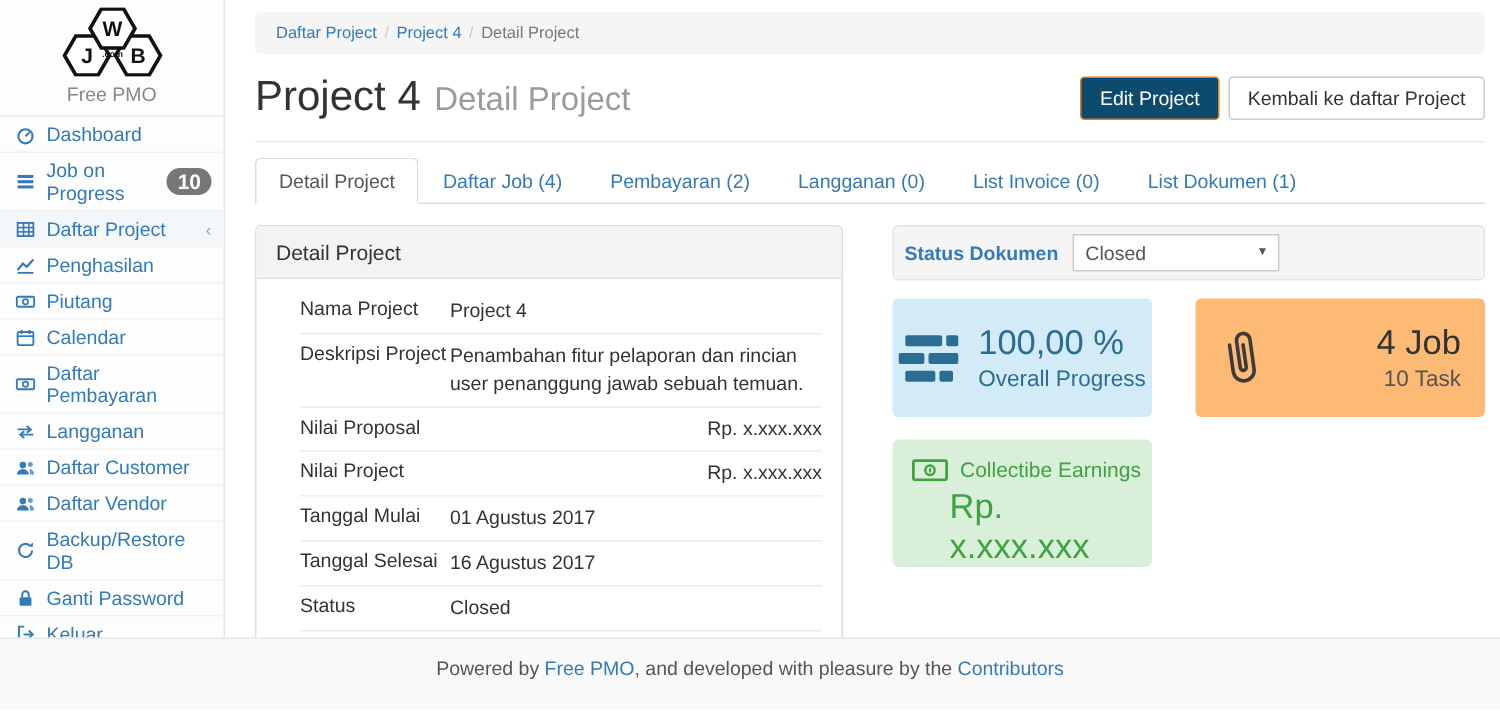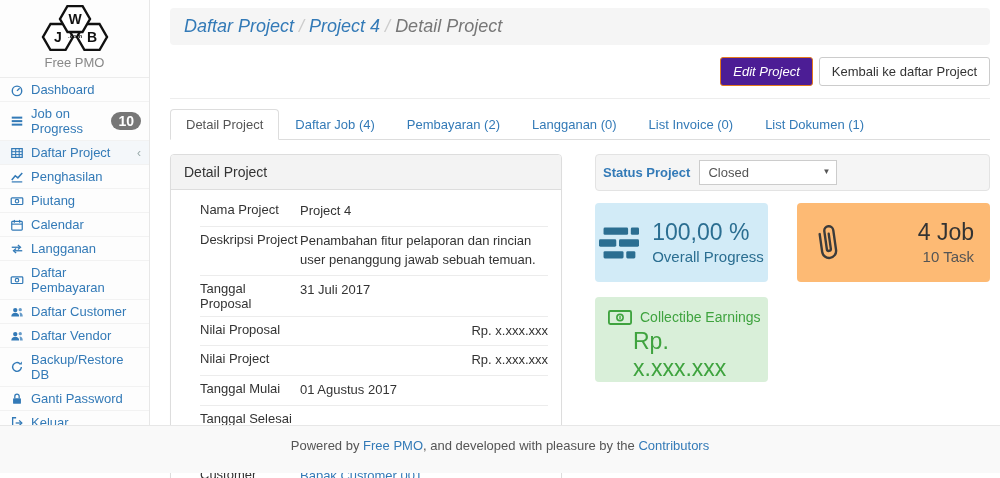--- a/index.html
+++ b/index.html
@@ -21,32 +21,32 @@
               color:#337ab7; font-size:13px; border-bottom:1px solid #f2f2f2; cursor:pointer; }
   .nav-item.active { background:#f4f7fa; }
   .nav-item .icon { width:14px; height:14px; flex:none; color:#337ab7; }
   .badge { margin-left:auto; background:#777; color:#fff; font-size:14px; font-weight:bold;
            padding:2px 7px; border-radius:10px; line-height:1; }
   .caret-left { margin-left:auto; color:#9aa; font-size:12px; line-height:1; }
 
   
   .content { margin-left:150px; }
   .breadcrumb { margin:8px 10px 0 20px; background:#f5f5f5; border-radius:4px;
-                padding:8px 14px; font-size:18px; color:#777;font-style:italic; }
+                padding:8px 14px; font-size:11px; color:#777; }
   .breadcrumb a { color:#337ab7; }
   .bc-sep { color:#ccc; padding:0 5px; }
 
   .page-header { margin:0 10px 0 20px; padding:12px 0; border-bottom:1px solid #ededed;
                  display:flex; align-items:center; }
   .page-title { margin:0; font-size:28px; font-weight:500; color:#333; line-height:32px; }
   .page-subtitle { font-size:22px; color:#9b9b9b; font-weight:400; margin-left:9px; }
   .header-buttons { margin-left:auto; display:flex; gap:6px; }
   .btn { font-size:13px; padding:6px 12px; border-radius:3px; cursor:pointer;
          border:1px solid transparent; font-family:inherit; }
-  .btn-orange { background:#4c1d95; border-color:#e5791c; color:#fff;font-style:italic; }
+  .btn-orange { background:#0c4a6e; border-color:#e5791c; color:#fff; }
   .btn-default { background:#fff; border-color:#ccc; color:#333; }
 
   .tabs { margin:10px 10px 0 20px; border-bottom:1px solid #ddd; display:flex; }
   .tab { padding:7px 15px; font-size:13px; color:#337ab7; cursor:pointer;
          border:1px solid transparent; border-radius:4px 4px 0 0; margin-bottom:-1px; }
   .tab.active { color:#555; background:#fff; border-color:#ddd #ddd #fff; }
 
   .main { margin:14px 10px 0 20px; display:flex; gap:33px; align-items:flex-start; }
 
   .panel { width:392px; border:1px solid #ddd; border-radius:4px; background:#fff;
@@ -155,36 +155,36 @@
       <svg class="icon" viewBox="0 0 16 16">
           <rect x="2" y="3.8" width="12" height="10" rx="1" fill="none" stroke="currentColor" stroke-width="1.4"></rect>
           <line x1="5" y1="2.2" x2="5" y2="5.4" stroke="currentColor" stroke-width="1.5"></line>
           <line x1="11" y1="2.2" x2="11" y2="5.4" stroke="currentColor" stroke-width="1.5"></line>
           <line x1="2" y1="7" x2="14" y2="7" stroke="currentColor" stroke-width="1.3"></line>
         </svg>
       <span>Calendar</span>
     </div>
     <div class="nav-item">
       <svg class="icon" viewBox="0 0 16 16">
+          <rect x="1.4" y="4.4" width="13.2" height="7.6" rx="1" fill="none" stroke="currentColor" stroke-width="1.4"></rect>
+          <circle cx="8" cy="8.2" r="2" fill="none" stroke="currentColor" stroke-width="1.3"></circle>
+        </svg>
+      <span>Daftar Pembayaran</span>
+    </div>
+    <div class="nav-item">
+      <svg class="icon" viewBox="0 0 16 16">
           <path d="M2 6h9" stroke="currentColor" stroke-width="1.5" fill="none"></path>
           <path d="M9 3.4L12 6 9 8.6" stroke="currentColor" stroke-width="1.5" fill="none"></path>
           <path d="M14 10H5" stroke="currentColor" stroke-width="1.5" fill="none"></path>
           <path d="M7 7.4L4 10l3 2.6" stroke="currentColor" stroke-width="1.5" fill="none"></path>
         </svg>
       <span>Langganan</span>
     </div>
     <div class="nav-item">
       <svg class="icon" viewBox="0 0 16 16">
-          <rect x="1.4" y="4.4" width="13.2" height="7.6" rx="1" fill="none" stroke="currentColor" stroke-width="1.4"></rect>
-          <circle cx="8" cy="8.2" r="2" fill="none" stroke="currentColor" stroke-width="1.3"></circle>
-        </svg>
-      <span>Daftar Pembayaran</span>
-    </div>
-    <div class="nav-item">
-      <svg class="icon" viewBox="0 0 16 16">
           <circle cx="6" cy="5.8" r="2.5" fill="currentColor"></circle>
           <path d="M1.5 13c0-2.6 2-4.1 4.5-4.1S10.5 10.4 10.5 13z" fill="currentColor"></path>
           <circle cx="11.7" cy="5.3" r="1.9" fill="currentColor" opacity=".75"></circle>
           <path d="M11 8.7c2.1.2 3.6 1.7 3.6 4.3h-3.1" fill="currentColor" opacity=".75"></path>
         </svg>
       <span>Daftar Customer</span>
     </div>
     <div class="nav-item">
       <svg class="icon" viewBox="0 0 16 16">
           <circle cx="6" cy="5.8" r="2.5" fill="currentColor"></circle>
@@ -219,20 +219,21 @@
   </nav>
 </aside>
 
 <div class="content">
 
   <div class="breadcrumb">
     <a href="#">Daftar Project</a><span class="bc-sep">/</span><a href="#">Project 4</a><span class="bc-sep">/</span><span>Detail Project</span>
   </div>
 
   <div class="page-header">
+    <h1 class="page-title"><span>Project 4</span><span class="page-subtitle">Detail Project</span></h1>
     <div class="header-buttons">
       <button class="btn btn-orange">Edit Project</button>
       <button class="btn btn-default">Kembali ke daftar Project</button>
     </div>
   </div>
 
   <div class="tabs">
     <div class="tab active">Detail Project</div>
     <div class="tab">Daftar Job (4)</div>
     <div class="tab">Pembayaran (2)</div>
@@ -247,54 +248,51 @@
       <div class="panel-heading">Detail Project</div>
       <div class="panel-body">
         <div class="drow">
           <div class="dlabel">Nama Project</div>
           <div class="dvalue">Project 4</div>
         </div>
         <div class="drow">
           <div class="dlabel">Deskripsi Project</div>
           <div class="dvalue">Penambahan fitur pelaporan dan rincian user penanggung jawab sebuah temuan.</div>
         </div>
-        <div class="drow">
-          <div class="dlabel">Tanggal Proposal</div>
-          <div class="dvalue">31 Juli 2017</div>
-        </div>
         <div class="drow num">
           <div class="dlabel">Nilai Proposal</div>
           <div class="dvalue">Rp. x.xxx.xxx</div>
         </div>
         <div class="drow num">
           <div class="dlabel">Nilai Project</div>
           <div class="dvalue">Rp. x.xxx.xxx</div>
         </div>
         <div class="drow">
           <div class="dlabel">Tanggal Mulai</div>
           <div class="dvalue">01 Agustus 2017</div>
         </div>
         <div class="drow">
           <div class="dlabel">Tanggal Selesai</div>
+          <div class="dvalue">16 Agustus 2017</div>
         </div>
         <div class="drow">
           <div class="dlabel">Status</div>
           <div class="dvalue">Closed</div>
         </div>
         <div class="drow">
           <div class="dlabel">Customer</div>
           <div class="dvalue"><a href="#" class="value-link">Bapak Customer 001</a></div>
         </div>
       </div>
     </section>
 
     <div class="right-col">
 
       <div class="status-well">
-        <span class="status-label">Status Project</span>
+        <span class="status-label">Status Dokumen</span>
         <span class="select-wrap">
           <select class="status-select">
             <option>Closed</option>
           </select>
           <span class="select-caret">▼</span>
         </span>
       </div>
 
       <div class="cards-row">
         <div class="card card-progress">

